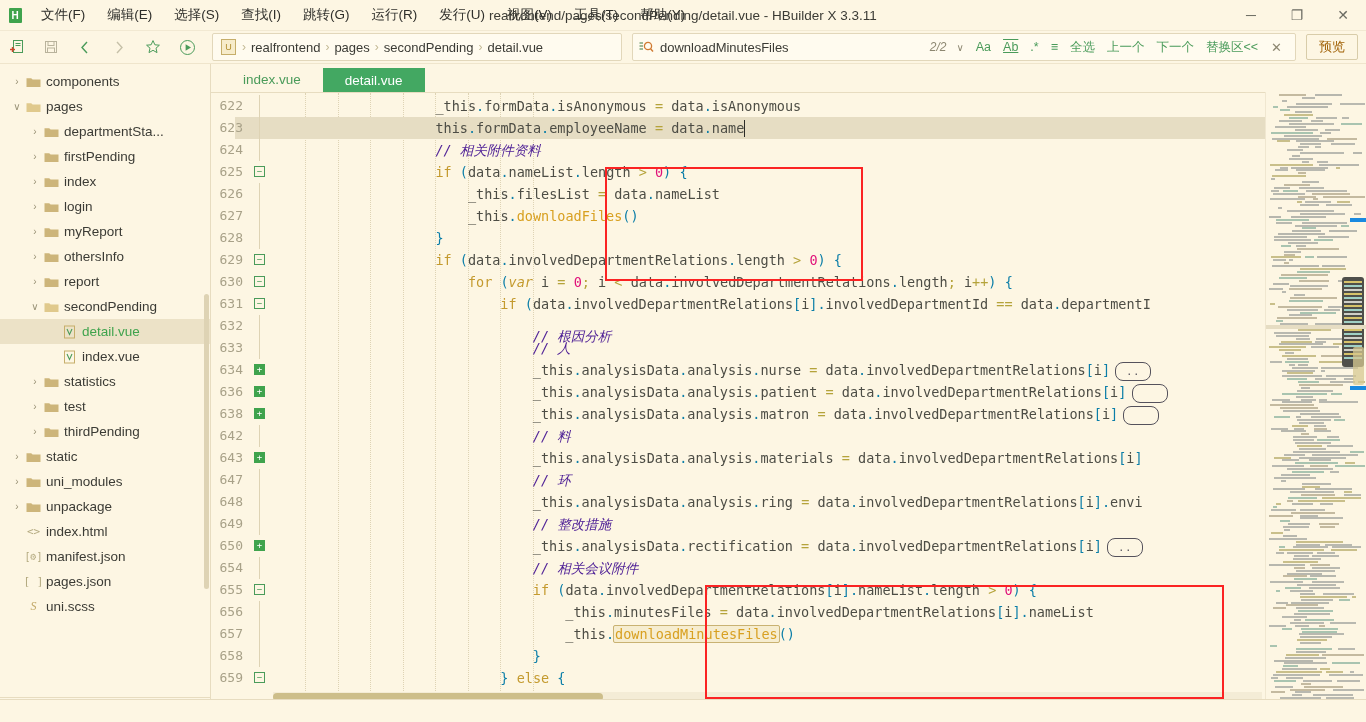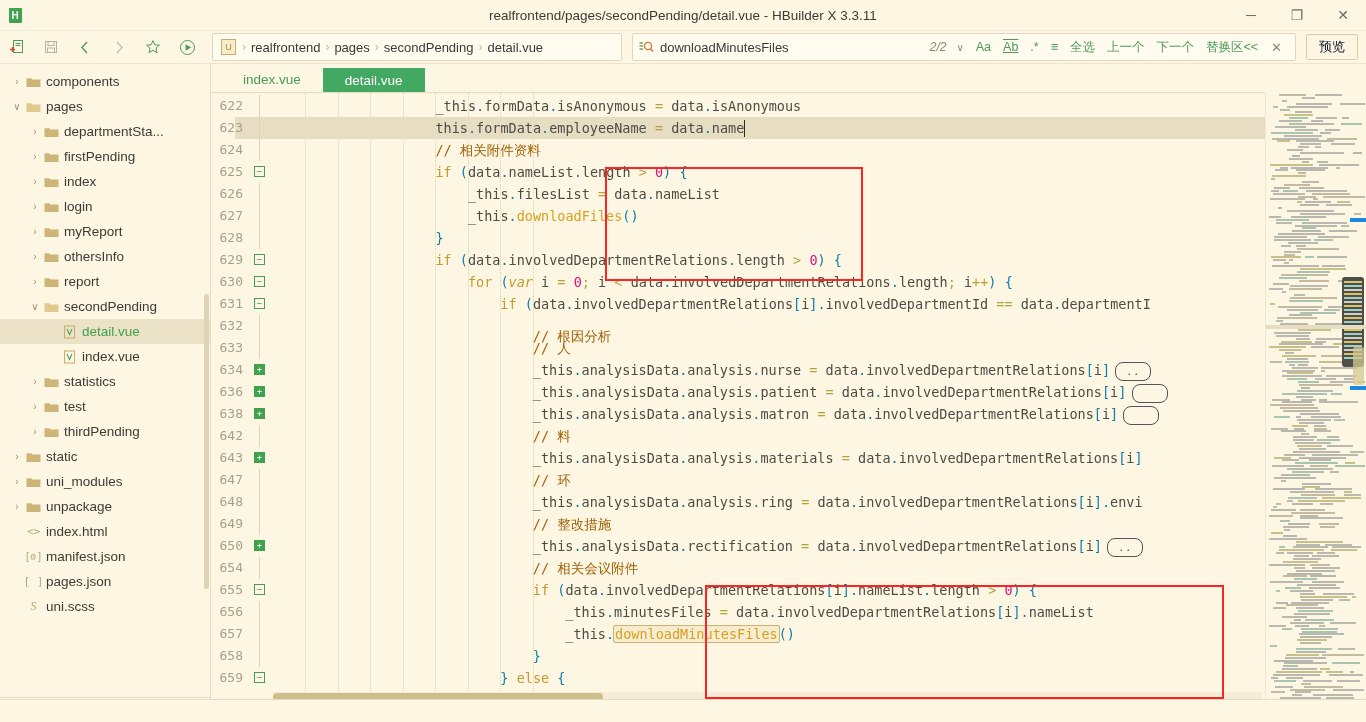--- a/index.html
+++ b/index.html
@@ -39,21 +39,21 @@
   .sep{color:#c3b995;font-size:12px;padding:0 2px;}
   .findbar{display:flex;align-items:center;height:26px;margin-left:10px;padding:0 6px;
     border:1px solid #e2d7ba;border-radius:2px;background:#fffbef;flex:1;min-width:0;}
   .find-ico{color:#d07a32;margin-right:6px;font-size:12px;display:flex;align-items:center;}
   .find-val{font-size:13px;color:#3b3b35;flex:1;}
   .find-count{font-size:12px;color:#8d8771;font-style:italic;margin-right:4px;}
   .find-tool{color:#4a9b5a;font-size:12.5px;padding:0 6px;white-space:nowrap;}
   .find-x{color:#8d8771;padding:0 7px;font-size:13px;}
   .preview-btn{margin-left:10px;margin-right:8px;height:24px;padding:0 12px;
     border:1px solid #d8cca9;background:#fdf6e3;border-radius:2px;font-size:13px;
-    color:#0f172a;display:flex;align-items:center;}
+    color:#a16207;display:flex;align-items:center;}
 
   
   .body{display:flex;height:660px;}
   .sidebar{width:210px;background:#fdf6e3;border-right:1px solid #e7dcc0;
     display:flex;flex-direction:column;position:relative;}
   .tree{flex:1;overflow:hidden;padding-top:5px;position:relative;}
   .trow{height:25px;display:flex;align-items:center;font-size:13.5px;color:#3b3b35;
     white-space:nowrap;cursor:default;}
   .trow.sel{background:#ece2c7;}
   .trow.sel .tlabel{color:#3fa34d;}
@@ -88,21 +88,21 @@
   .ln{position:absolute;left:0;white-space:pre;height:22px;line-height:22px;
     color:#4d4d45;}
   .cur-line{position:absolute;left:0;right:0;height:22px;background:#e6ddc3;}
   .indent{position:absolute;width:1px;border-left:1px dotted #dbd0b2;}
 
   .k{color:#c49a2e;}      
   .kb{color:#0b7ea8;}     
   .fn{color:#d8a021;}     
   .num{color:#e0127a;}    
   .op{color:#b5a33a;}     
-  .cm{color:#a16207;}  
+  .cm{color:#4c1d95;font-style:italic;}  
   .var{color:#c49a2e;font-style:italic;}
 
   .hl-word{background:#f6edd0;border:1px solid #c9b272;border-radius:2px;
     padding:0 1px;margin:0 -1px;}
 
   .redbox{position:absolute;border:2px solid #fb2323;box-sizing:border-box;
     pointer-events:none;z-index:6;}
 
   .inline-pill{position:absolute;height:17px;border:1px solid #55525c;border-radius:8px;
     background:#fdf6e3;color:#55525c;font-size:10px;display:flex;align-items:center;
@@ -129,20 +129,32 @@
   .hscroll i{position:absolute;left:0;top:1px;height:8px;width:330px;background:#cdbe8a;border-radius:4px;}
 </style>
 </head>
 <body>
 
 <div class="app">
 
   <div class="titlebar">
     <div class="logo">
       <div class="logo-sq">H</div>
+    </div>
+    <div class="menu">
+      <div class="menu-item">文件(F)</div>
+      <div class="menu-item">编辑(E)</div>
+      <div class="menu-item">选择(S)</div>
+      <div class="menu-item">查找(I)</div>
+      <div class="menu-item">跳转(G)</div>
+      <div class="menu-item">运行(R)</div>
+      <div class="menu-item">发行(U)</div>
+      <div class="menu-item">视图(V)</div>
+      <div class="menu-item">工具(T)</div>
+      <div class="menu-item">帮助(Y)</div>
     </div>
     <div class="win-title">realfrontend/pages/secondPending/detail.vue - HBuilder X 3.3.11</div>
     <div class="winbtns">
       <div class="winbtn">─</div>
       <div class="winbtn">❐</div>
       <div class="winbtn close">✕</div>
     </div>
   </div>
 
   <div class="toolbar">

